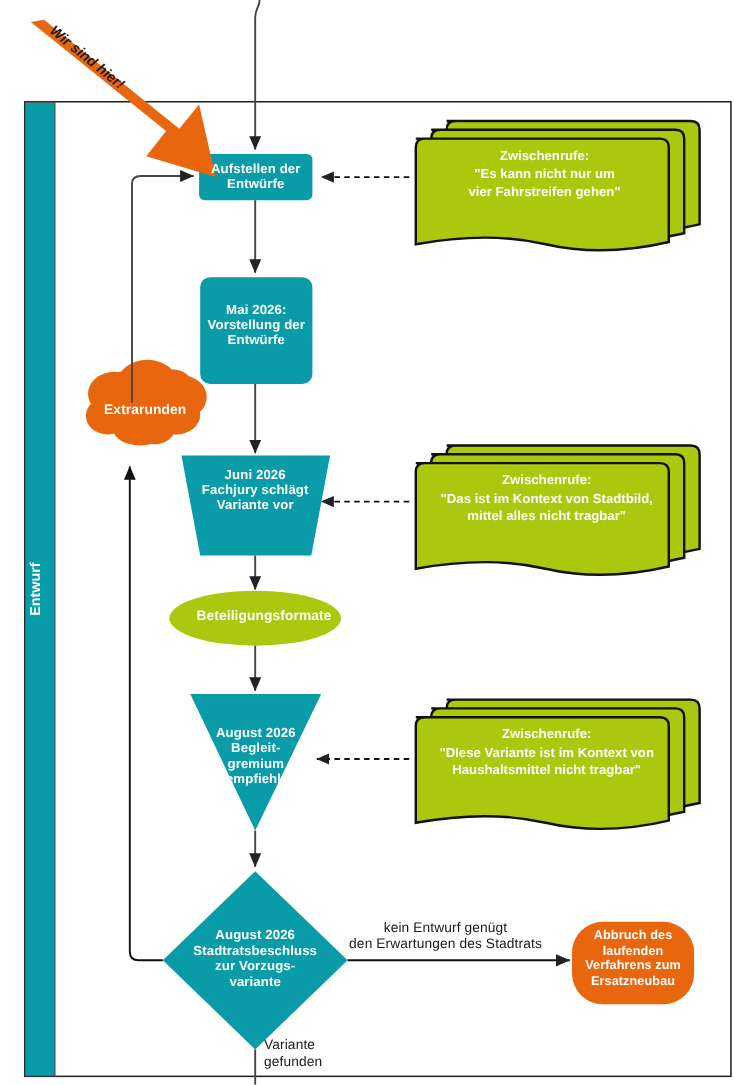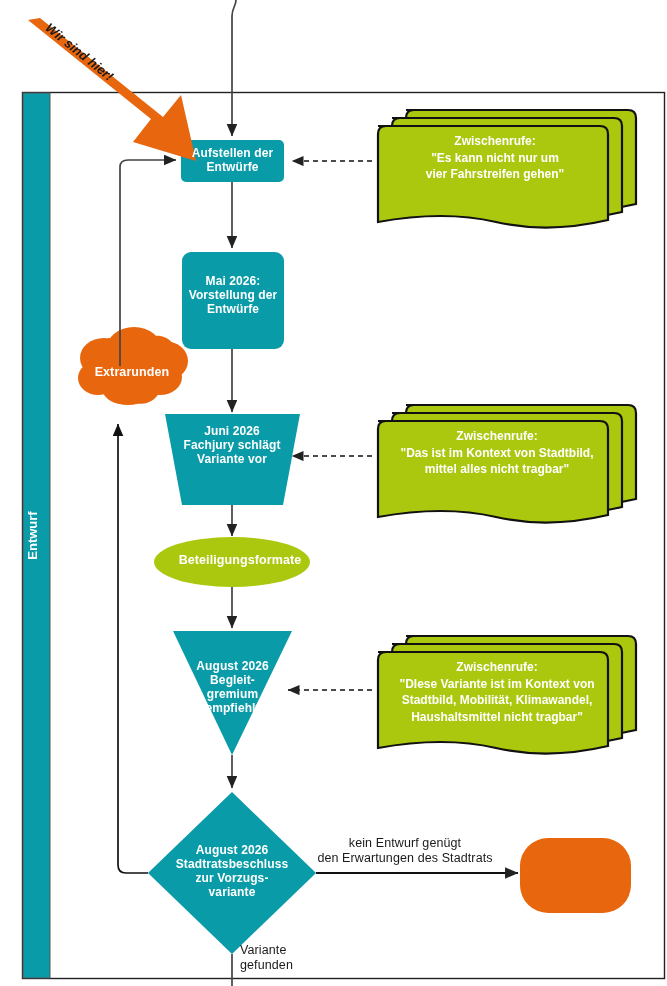--- a/index.html
+++ b/index.html
@@ -144,35 +144,38 @@
 gremium
 empfiehlt</div>
 
   <div class="txt" style="left:156px;top:843px;width:152px;font-size:12px;white-space:pre-line;">August 2026
 Stadtratsbeschluss
 zur Vorzugs-
 variante</div>
 
   <div class="txt" style="left:76px;top:365px;width:112px;font-size:12.5px;">Extrarunden</div>
 
+  <div class="txt" style="left:523px;top:845px;width:105px;font-size:11.5px;white-space:pre-line;">Abbruch des
+laufenden
+Verfahrens zum
+Ersatzneubau</div>
 
   <div class="note-txt" style="left:384px;top:133px;width:222px;">
       <div>Zwischenrufe:</div>
       <div>"Es kann nicht nur um</div>
       <div>vier Fahrstreifen gehen"</div>
     </div>
   <div class="note-txt" style="left:382px;top:428px;width:230px;">
       <div>Zwischenrufe:</div>
       <div>"Das ist im Kontext von Stadtbild,</div>
       <div>mittel alles nicht tragbar"</div>
     </div>
   <div class="note-txt" style="left:381px;top:659px;width:232px;">
       <div>Zwischenrufe:</div>
       <div>"DIese Variante ist im Kontext von</div>
-      <div>Stadtbild, Mobilität, Klimawandel,</div>
       <div>Haushaltsmittel nicht tragbar"</div>
     </div>
 
   <div class="txt dark" style="left:290px;top:836px;width:230px;font-size:12.5px;white-space:pre-line;color:#1a1a1a;font-weight:normal;">kein Entwurf genügt
 den Erwartungen des Stadtrats</div>
 
   <div class="txt dark" style="left:240px;top:943px;width:100px;font-size:12.5px;white-space:pre-line;text-align:left;color:#1a1a1a;font-weight:normal;">Variante
 gefunden</div>
 
 </div>

